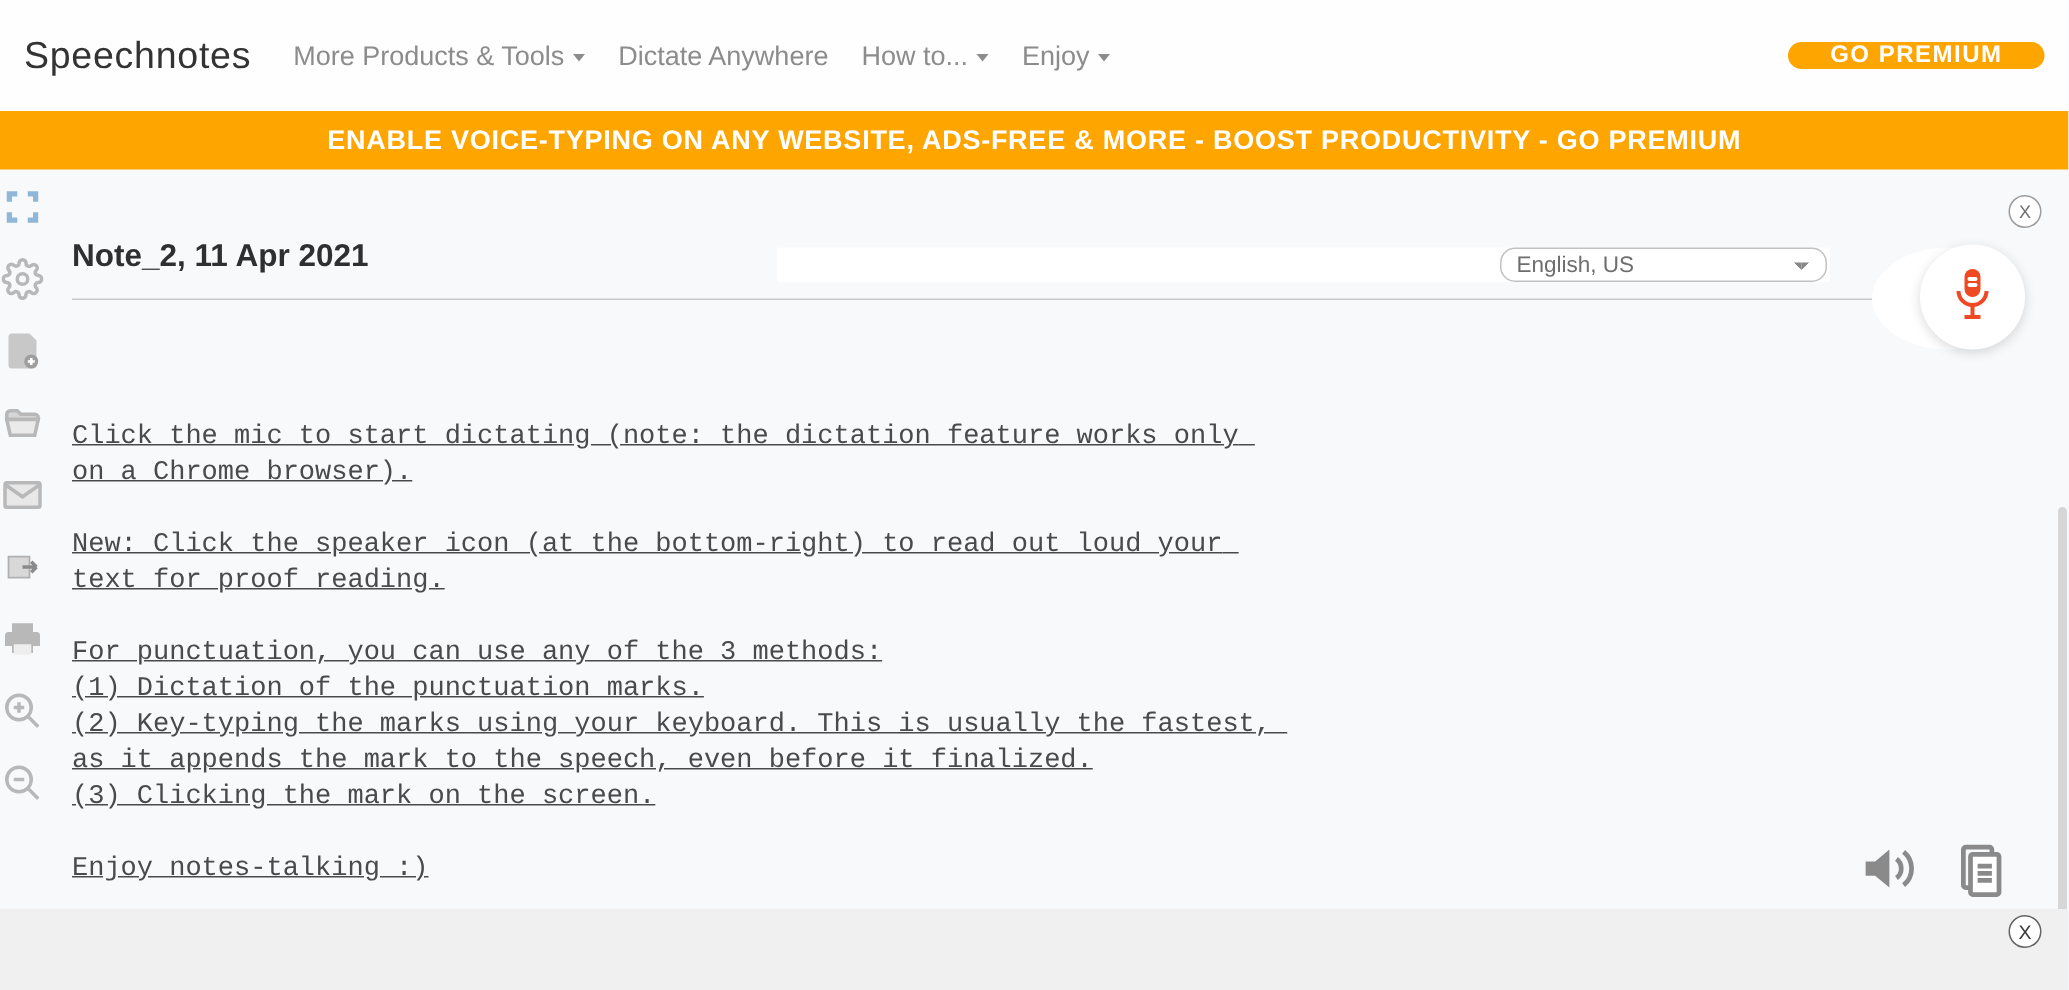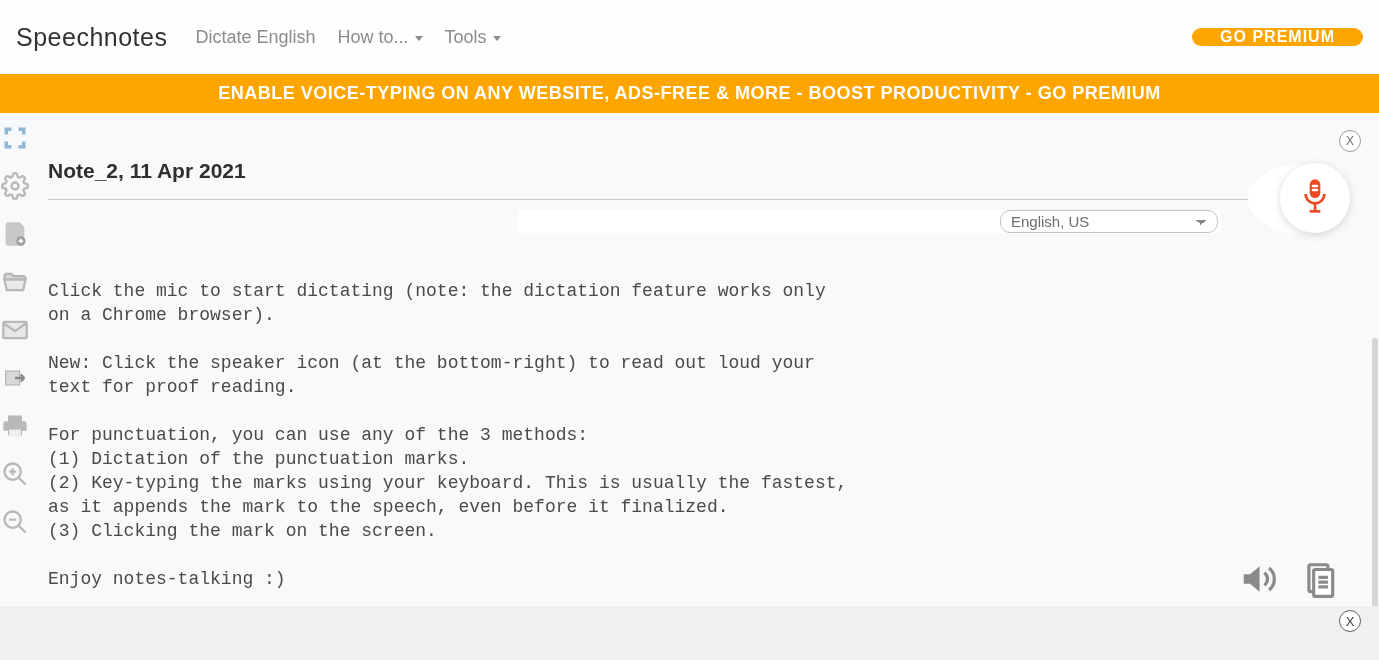--- a/index.html
+++ b/index.html
@@ -152,39 +152,40 @@
     position: absolute;
     top: 50%;
     left: 0; right: 0;
     height: 1px;
     background: #c8c8c8;
   }
   .lang-wrap-inner {
     position: relative;
     margin-left: 470px;
     display: flex;
-    align-items: flex-end;
+    align-items: flex-start;
     gap: 28px;
     background: transparent;
   }
   .lang-select-box {
     background: #fff;
     padding: 0 2px;
   }
   .mic-box { background: #fff; border-radius: 50%; }
 
   .note-body {
     font-family: "Courier New", monospace;
     font-size: 18px;
     line-height: 24px;
     color: #4a4a4a;
     margin-top: 60px;
     white-space: pre-wrap;
     max-width: 810px;
     position: relative;
+    text-decoration: underline;
   }
   .scroll-thumb {
     position: absolute;
     right: 2px;
     top: 225px;
     width: 6px;
     height: 300px;
     background: #d6d6d6;
     border-radius: 3px;
   }
@@ -259,28 +260,32 @@
     background: #fff;
   }
 </style>
 </head>
 <body>
 
 <div class="topbar">
   <div class="brand">Speechnotes</div>
   <div class="nav-links">
     <div class="nav-link">
-      <span>Dictate English</span>
+      <span>More Products &amp; Tools</span>
+      <span class="caret-down"></span>
+    </div>
+    <div class="nav-link">
+      <span>Dictate Anywhere</span>
     </div>
     <div class="nav-link">
       <span>How to...</span>
       <span class="caret-down"></span>
     </div>
     <div class="nav-link">
-      <span>Tools</span>
+      <span>Enjoy</span>
       <span class="caret-down"></span>
     </div>
   </div>
   <button class="go-premium-btn">GO PREMIUM</button>
 </div>
 
 <div class="banner">ENABLE VOICE-TYPING ON ANY WEBSITE, ADS-FREE &amp; MORE  -  BOOST PRODUCTIVITY - GO PREMIUM</div>
 
 <div class="main">
 

